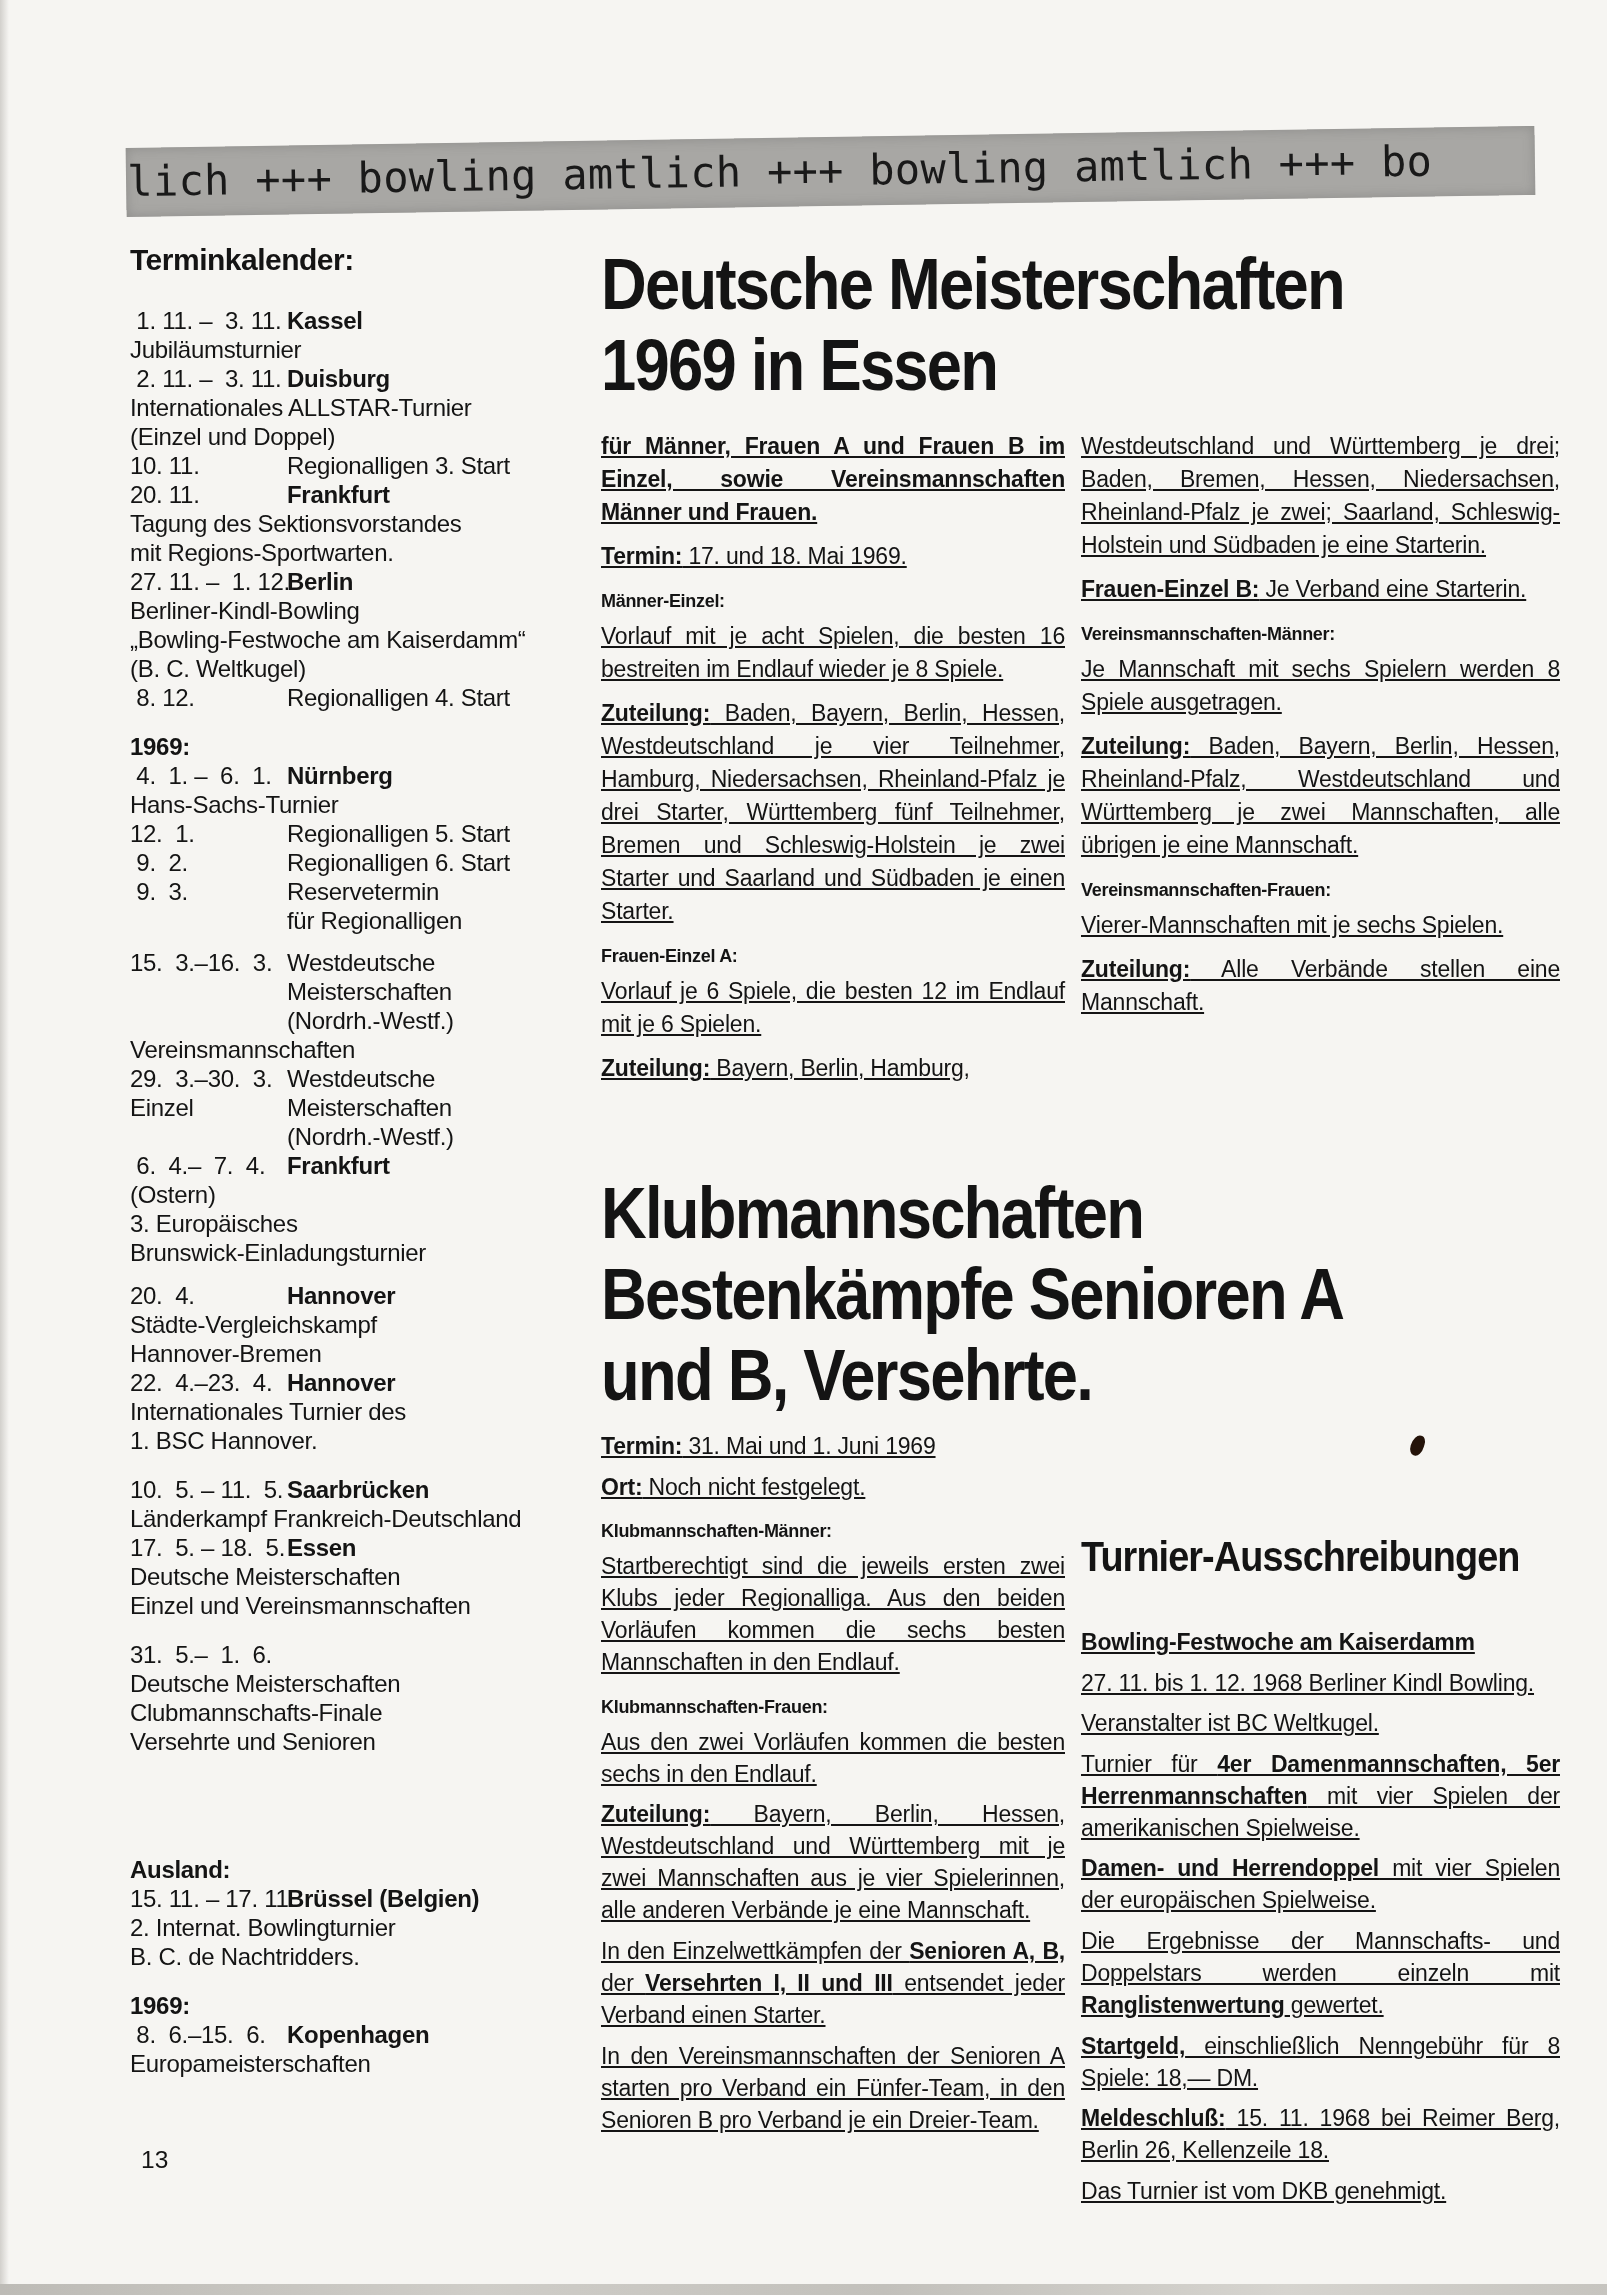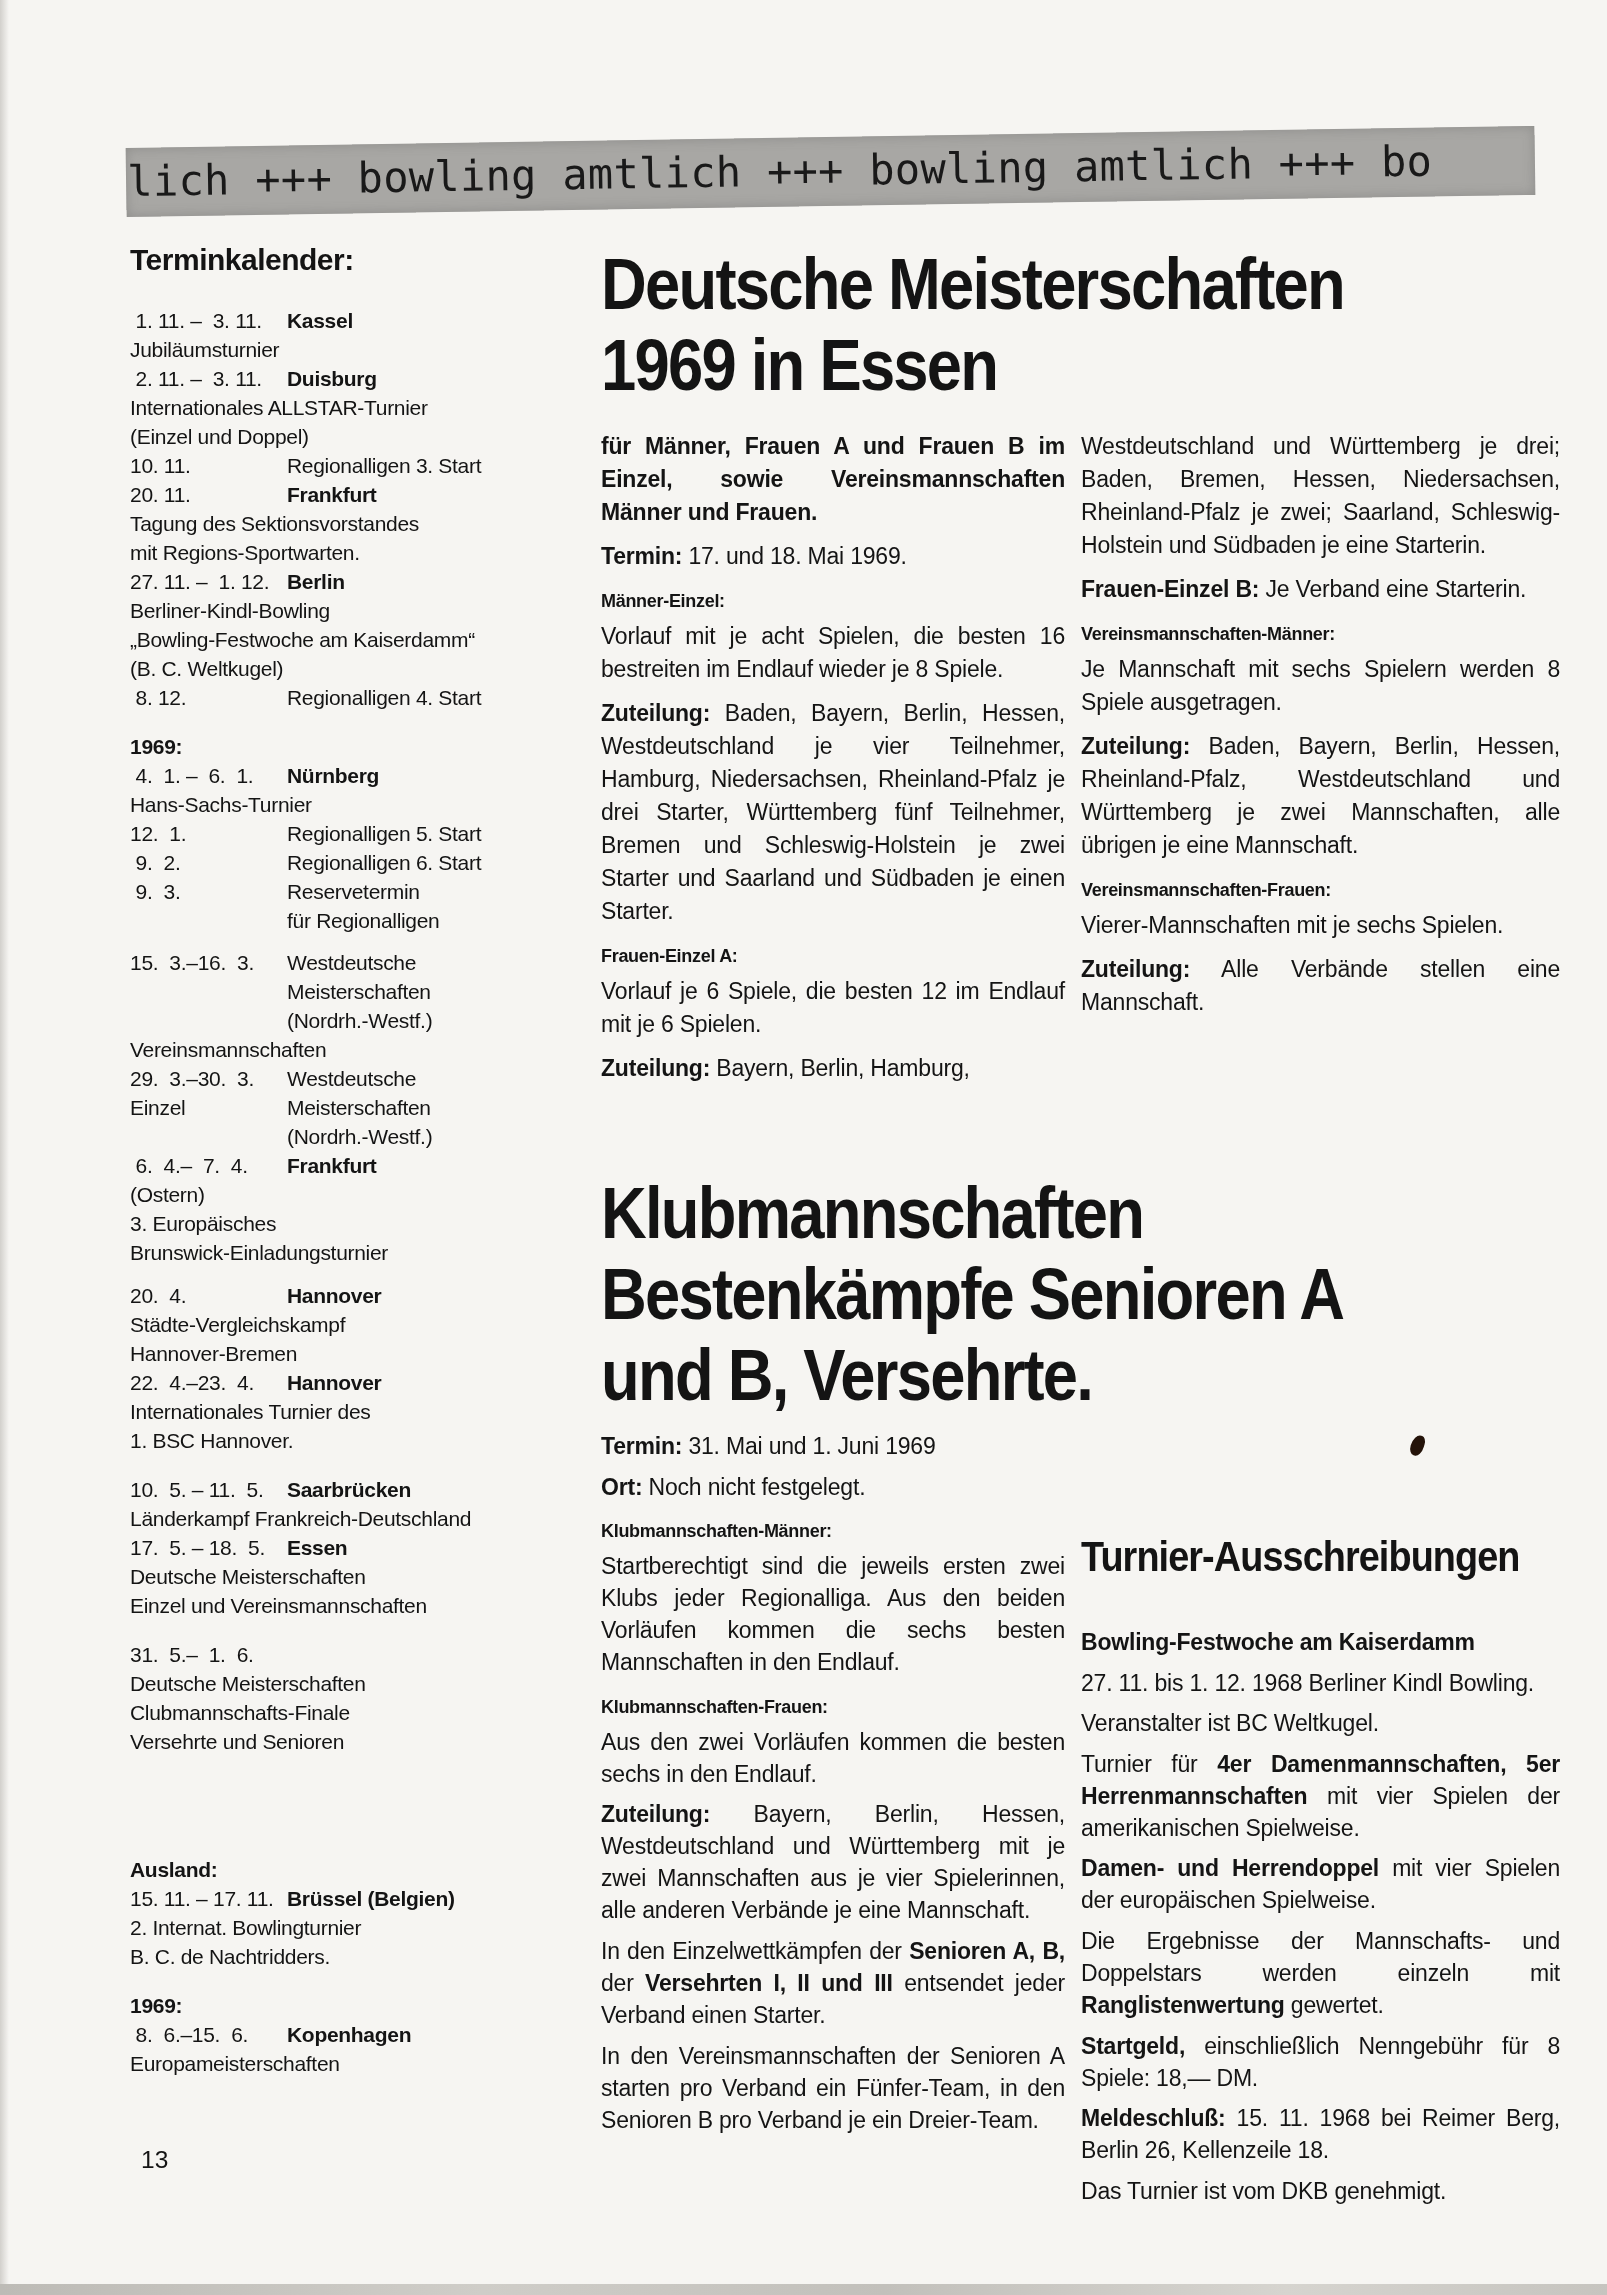--- a/index.html
+++ b/index.html
@@ -19,41 +19,41 @@
   
   .banner{position:absolute;left:126px;top:137px;width:1409px;height:69px;
     background:#a8a7a4;transform:rotate(-0.9deg);transform-origin:50% 50%;
     overflow:hidden;box-shadow:inset 0 0 12px rgba(90,90,88,.35);}
   .banner-text{font-family:"DejaVu Sans Mono",monospace;font-size:42px;line-height:68px;
     white-space:pre;color:#191919;padding-left:1.3px;letter-spacing:0.3px;}
 
   
   .cal{position:absolute;left:130px;top:243px;width:496px;}
   .cal-title{font-size:30px;font-weight:bold;letter-spacing:-0.5px;margin:0 0 29px 0;}
-  .cl{position:relative;height:29px;font-size:21px;line-height:29px;
+  .cl{position:relative;height:29px;font-size:24px;line-height:29px;
     letter-spacing:-0.3px;white-space:pre;}
   .cl .rt{position:absolute;left:157px;top:0;}
   .g1{margin-top:13.3px}.g2{margin-top:20px}.g3{margin-top:99px}
   .b{font-weight:bold}
 
   
   .bigtitle{position:absolute;font-weight:bold;font-size:72px;line-height:81px;
     letter-spacing:-2px;white-space:nowrap;transform:scaleX(.88);transform-origin:0 0;}
   #title1{left:601px;top:244px;}
   #title2{left:601px;top:1173px;}
   .tourn-title{position:absolute;left:1081px;top:1533px;font-weight:bold;font-size:42px;
     letter-spacing:-1px;white-space:nowrap;transform:scaleX(.9);transform-origin:0 0;}
 
   
   .col{position:absolute;}
   #a1c1{left:601px;top:430px;width:464px;}
   #a1c2{left:1081px;top:430px;width:479px;}
   #a2c1{left:601px;top:1430px;width:464px;}
   #tourn{left:1081px;top:1626px;width:479px;}
-  .p{font-size:23px;line-height:33px;margin:0 0 10.6px 0;text-align:justify;letter-spacing:-0.2px;}
+  .p{font-size:23px;line-height:33px;margin:0 0 10.6px 0;text-align:justify;letter-spacing:-0.2px;text-decoration:underline;}
   .p.l{text-align:left;}
   .h{font-size:18px;font-weight:bold;margin:18.6px 0 8px 0;letter-spacing:-0.3px;}
   .col > .h:first-child{margin-top:0;}
   #a2c1 .p,#tourn .p{line-height:32px;margin-bottom:8.6px;}
 
   .pageno{position:absolute;left:141px;top:2146px;font-size:24.5px;font-weight:normal;}
 </style>
 </head>
 <body>
 

